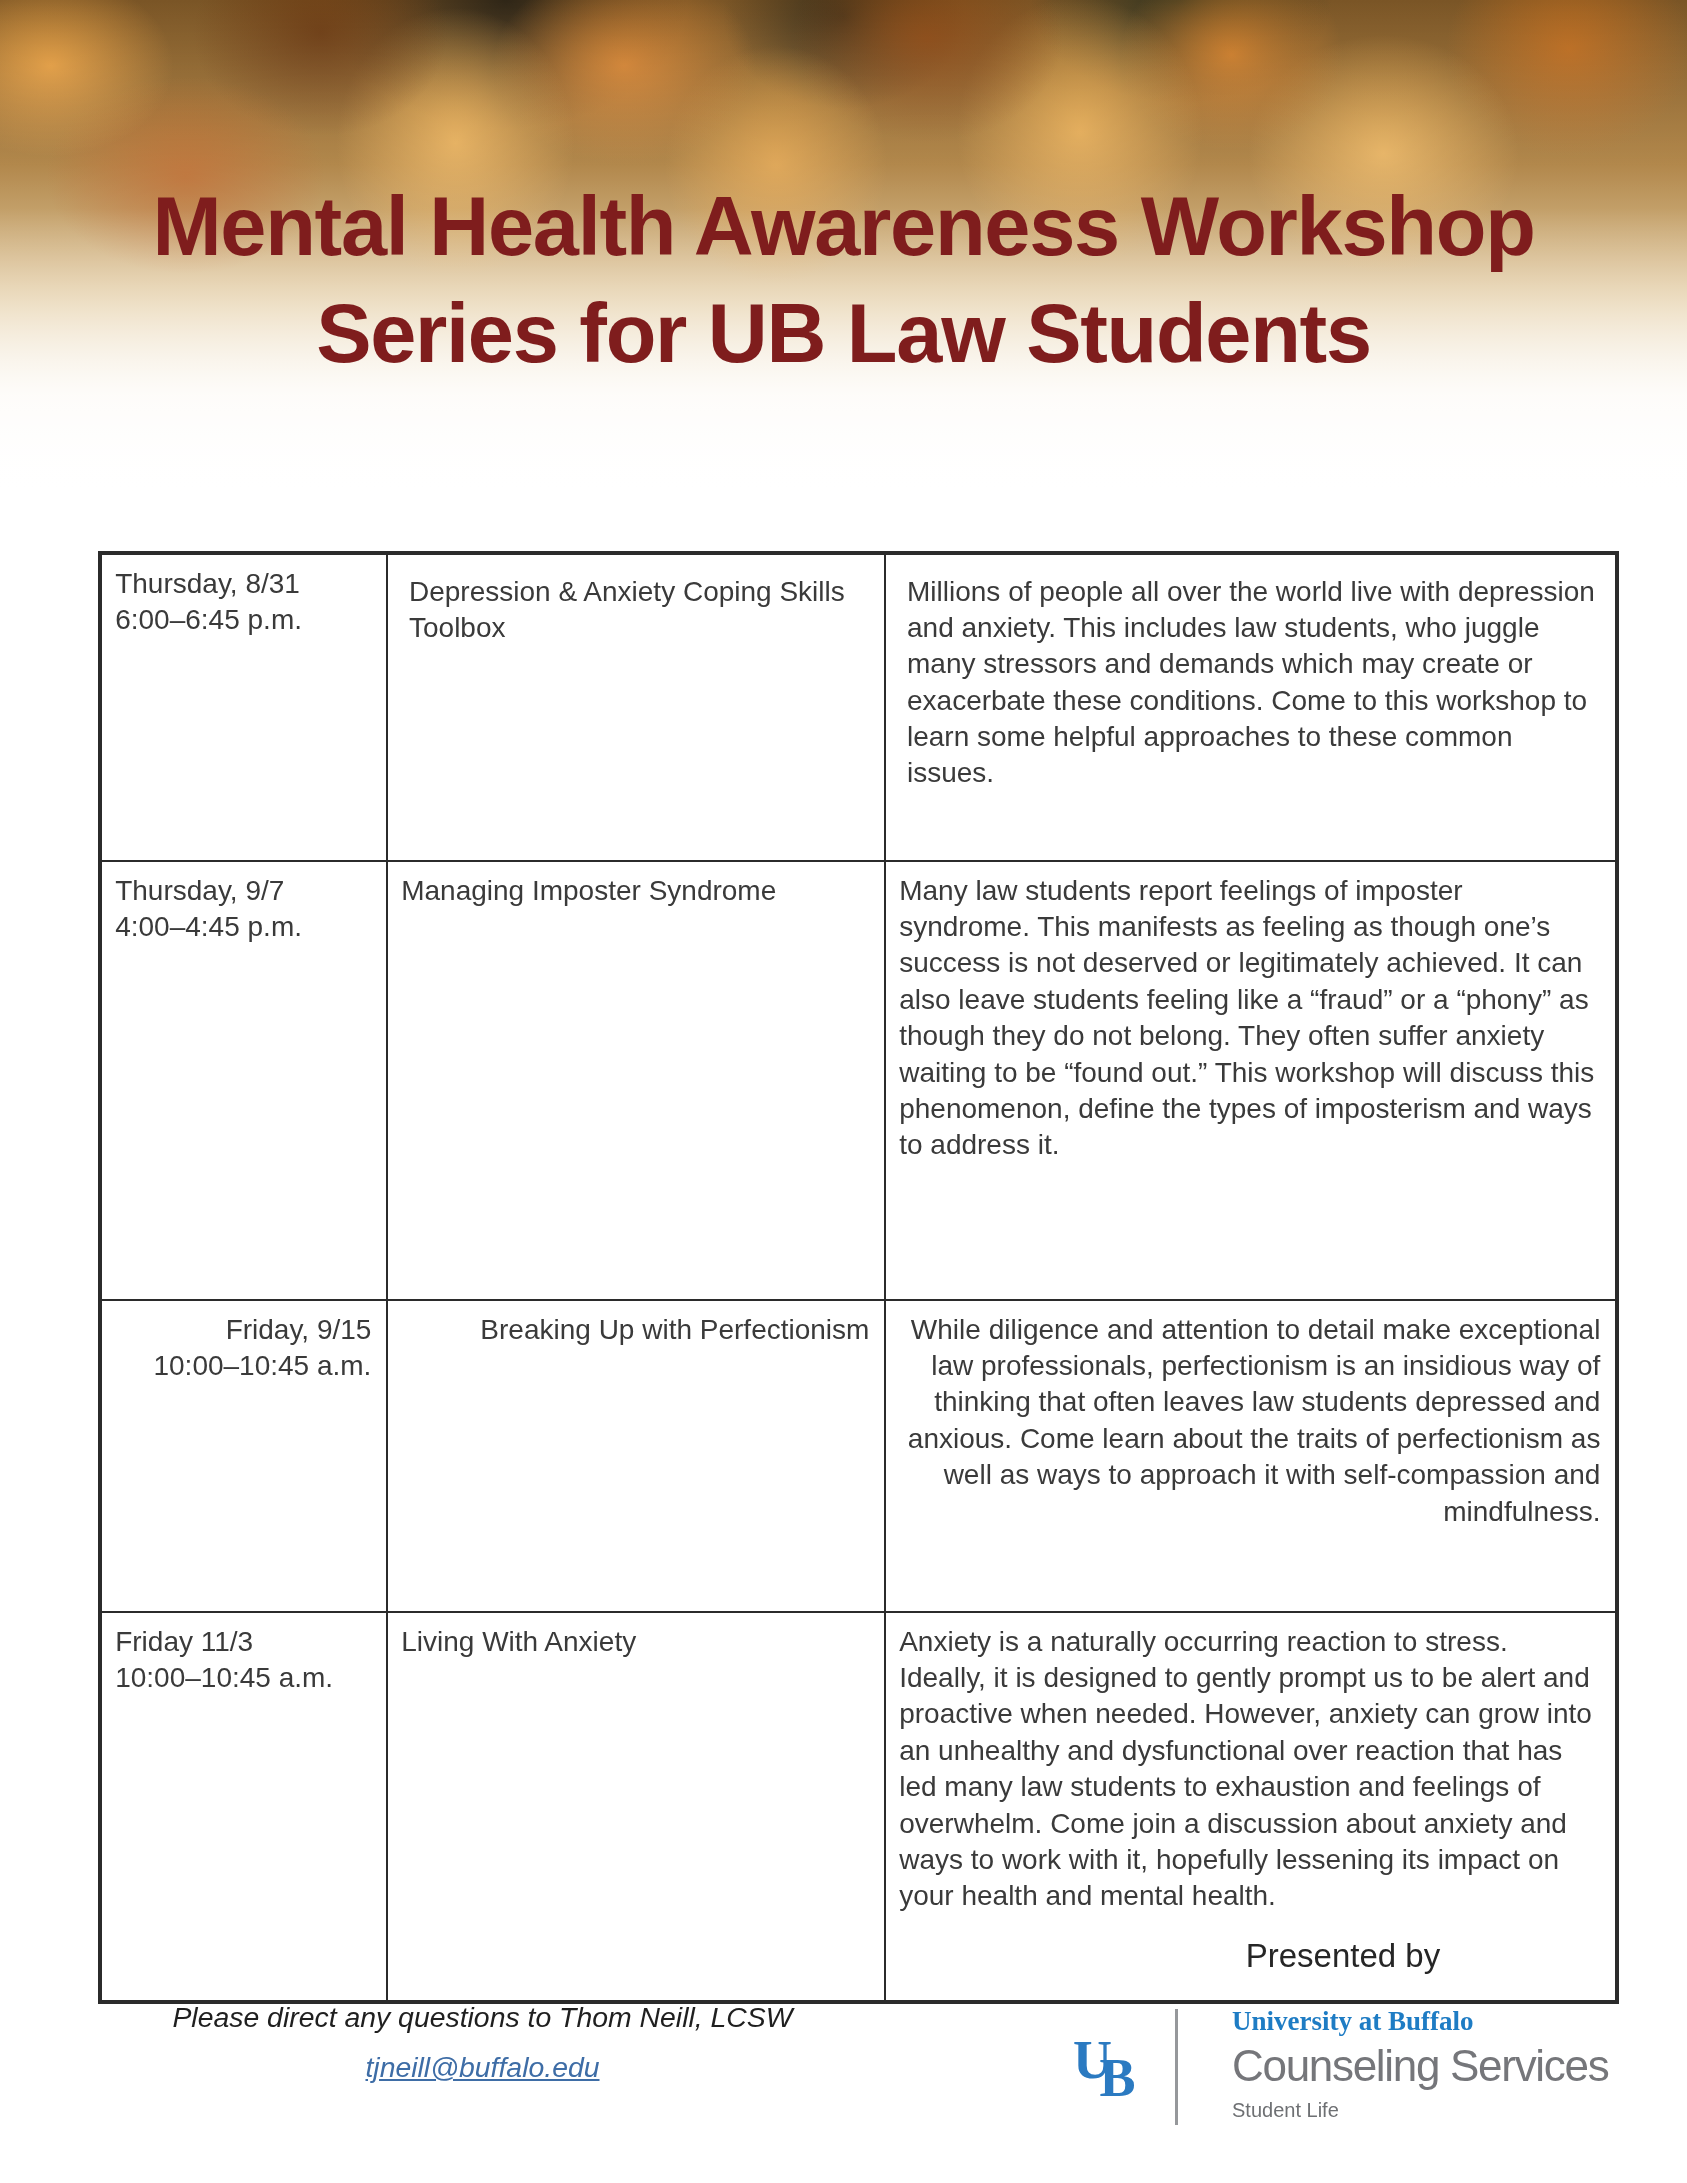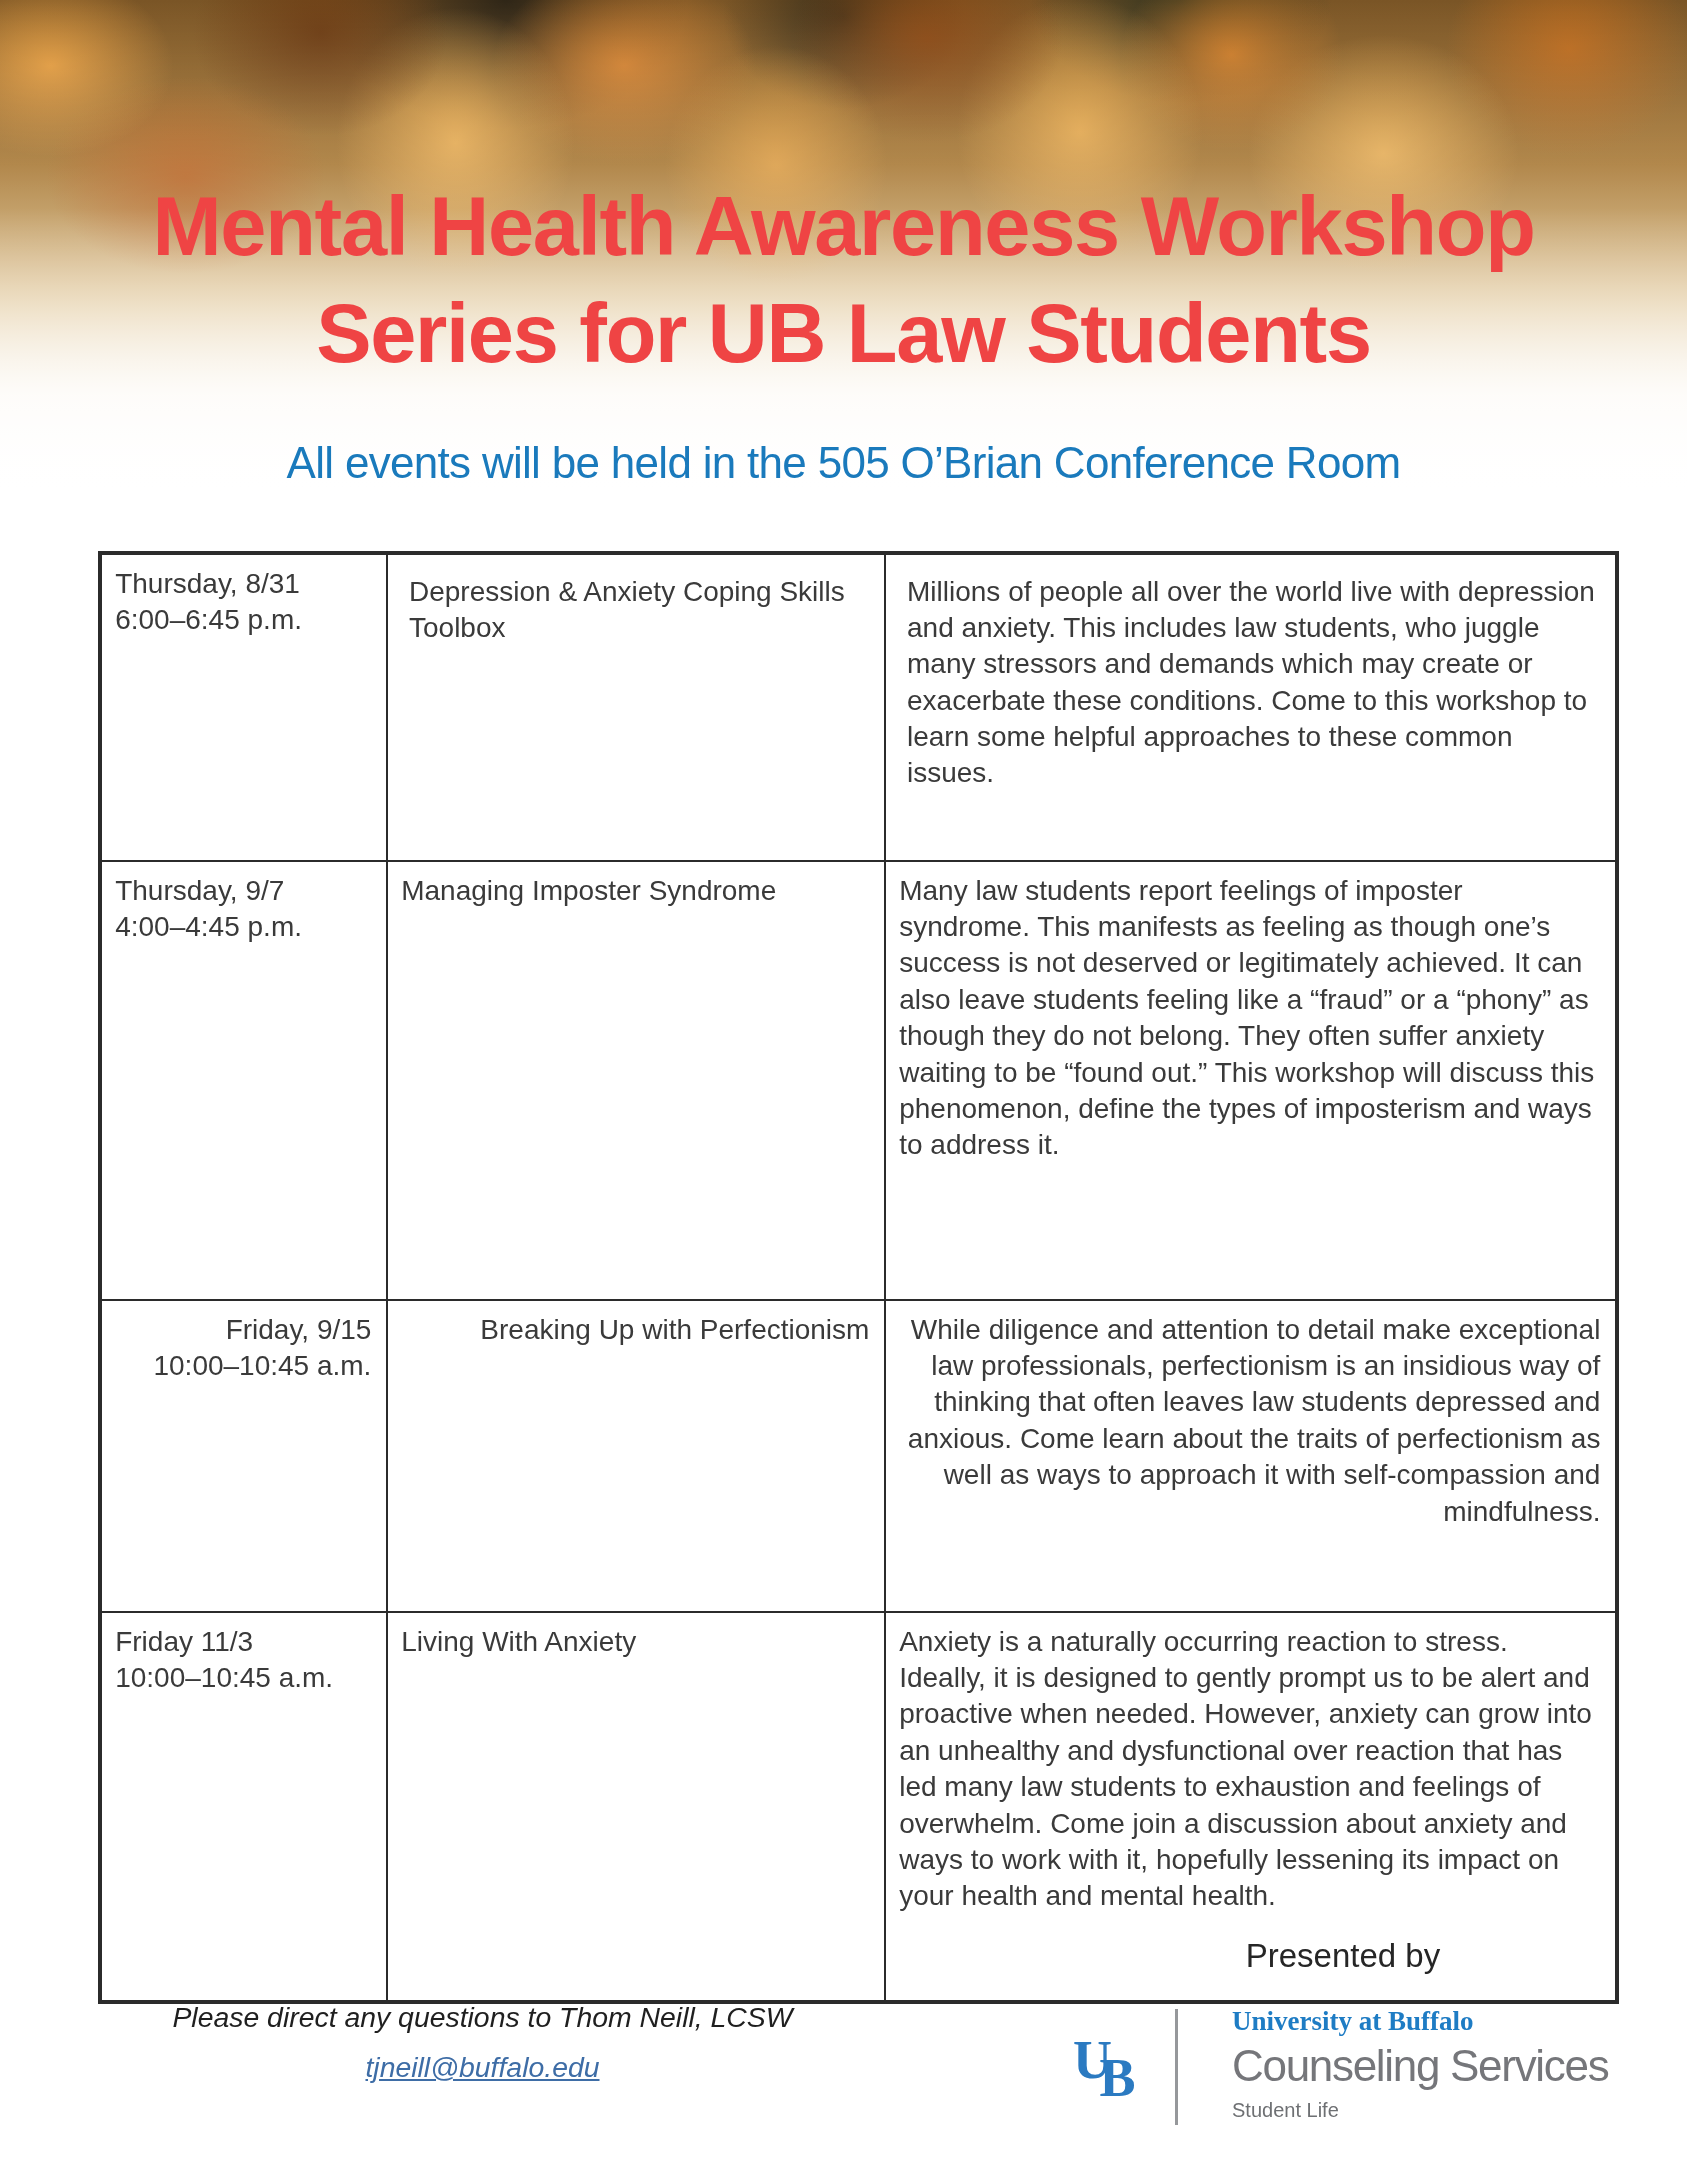--- a/index.html
+++ b/index.html
@@ -40,21 +40,21 @@
       rgba(255,255,255,0.18) 38%,
       rgba(255,255,255,0.55) 55%,
       rgba(255,255,255,0.88) 72%,
       #ffffff 92%);
   }
 
   
   .title {
     position:absolute; left:0; width:1687px; text-align:center;
     font-weight:bold; font-size:83px; letter-spacing:-1.3px;
-    color:#ef4444;
+    color:#7f1d1d;
   }
   .title-line1 { top:179px; }
   .title-line2 { top:286px; }
   .subtitle {
     position:absolute; left:0; top:438px; width:1687px; text-align:center;
     font-size:44px; font-weight:400; letter-spacing:-0.7px;
     color:#1a7abc;
   }
 
   
@@ -116,21 +116,20 @@
 </style>
 </head>
 <body>
 
 <div class="page">
 
   <div class="banner"></div>
 
   <div class="title title-line1">Mental Health Awareness Workshop</div>
   <div class="title title-line2">Series for UB Law Students</div>
-  <div class="subtitle">All events will be held in the 505 O’Brian Conference Room</div>
 
   <table class="schedule">
     <colgroup>
         <col class="c1">
         <col class="c2">
         <col class="c3">
       </colgroup>
     <tbody>
       <tr class="r1">
         <td class="cell-date">

